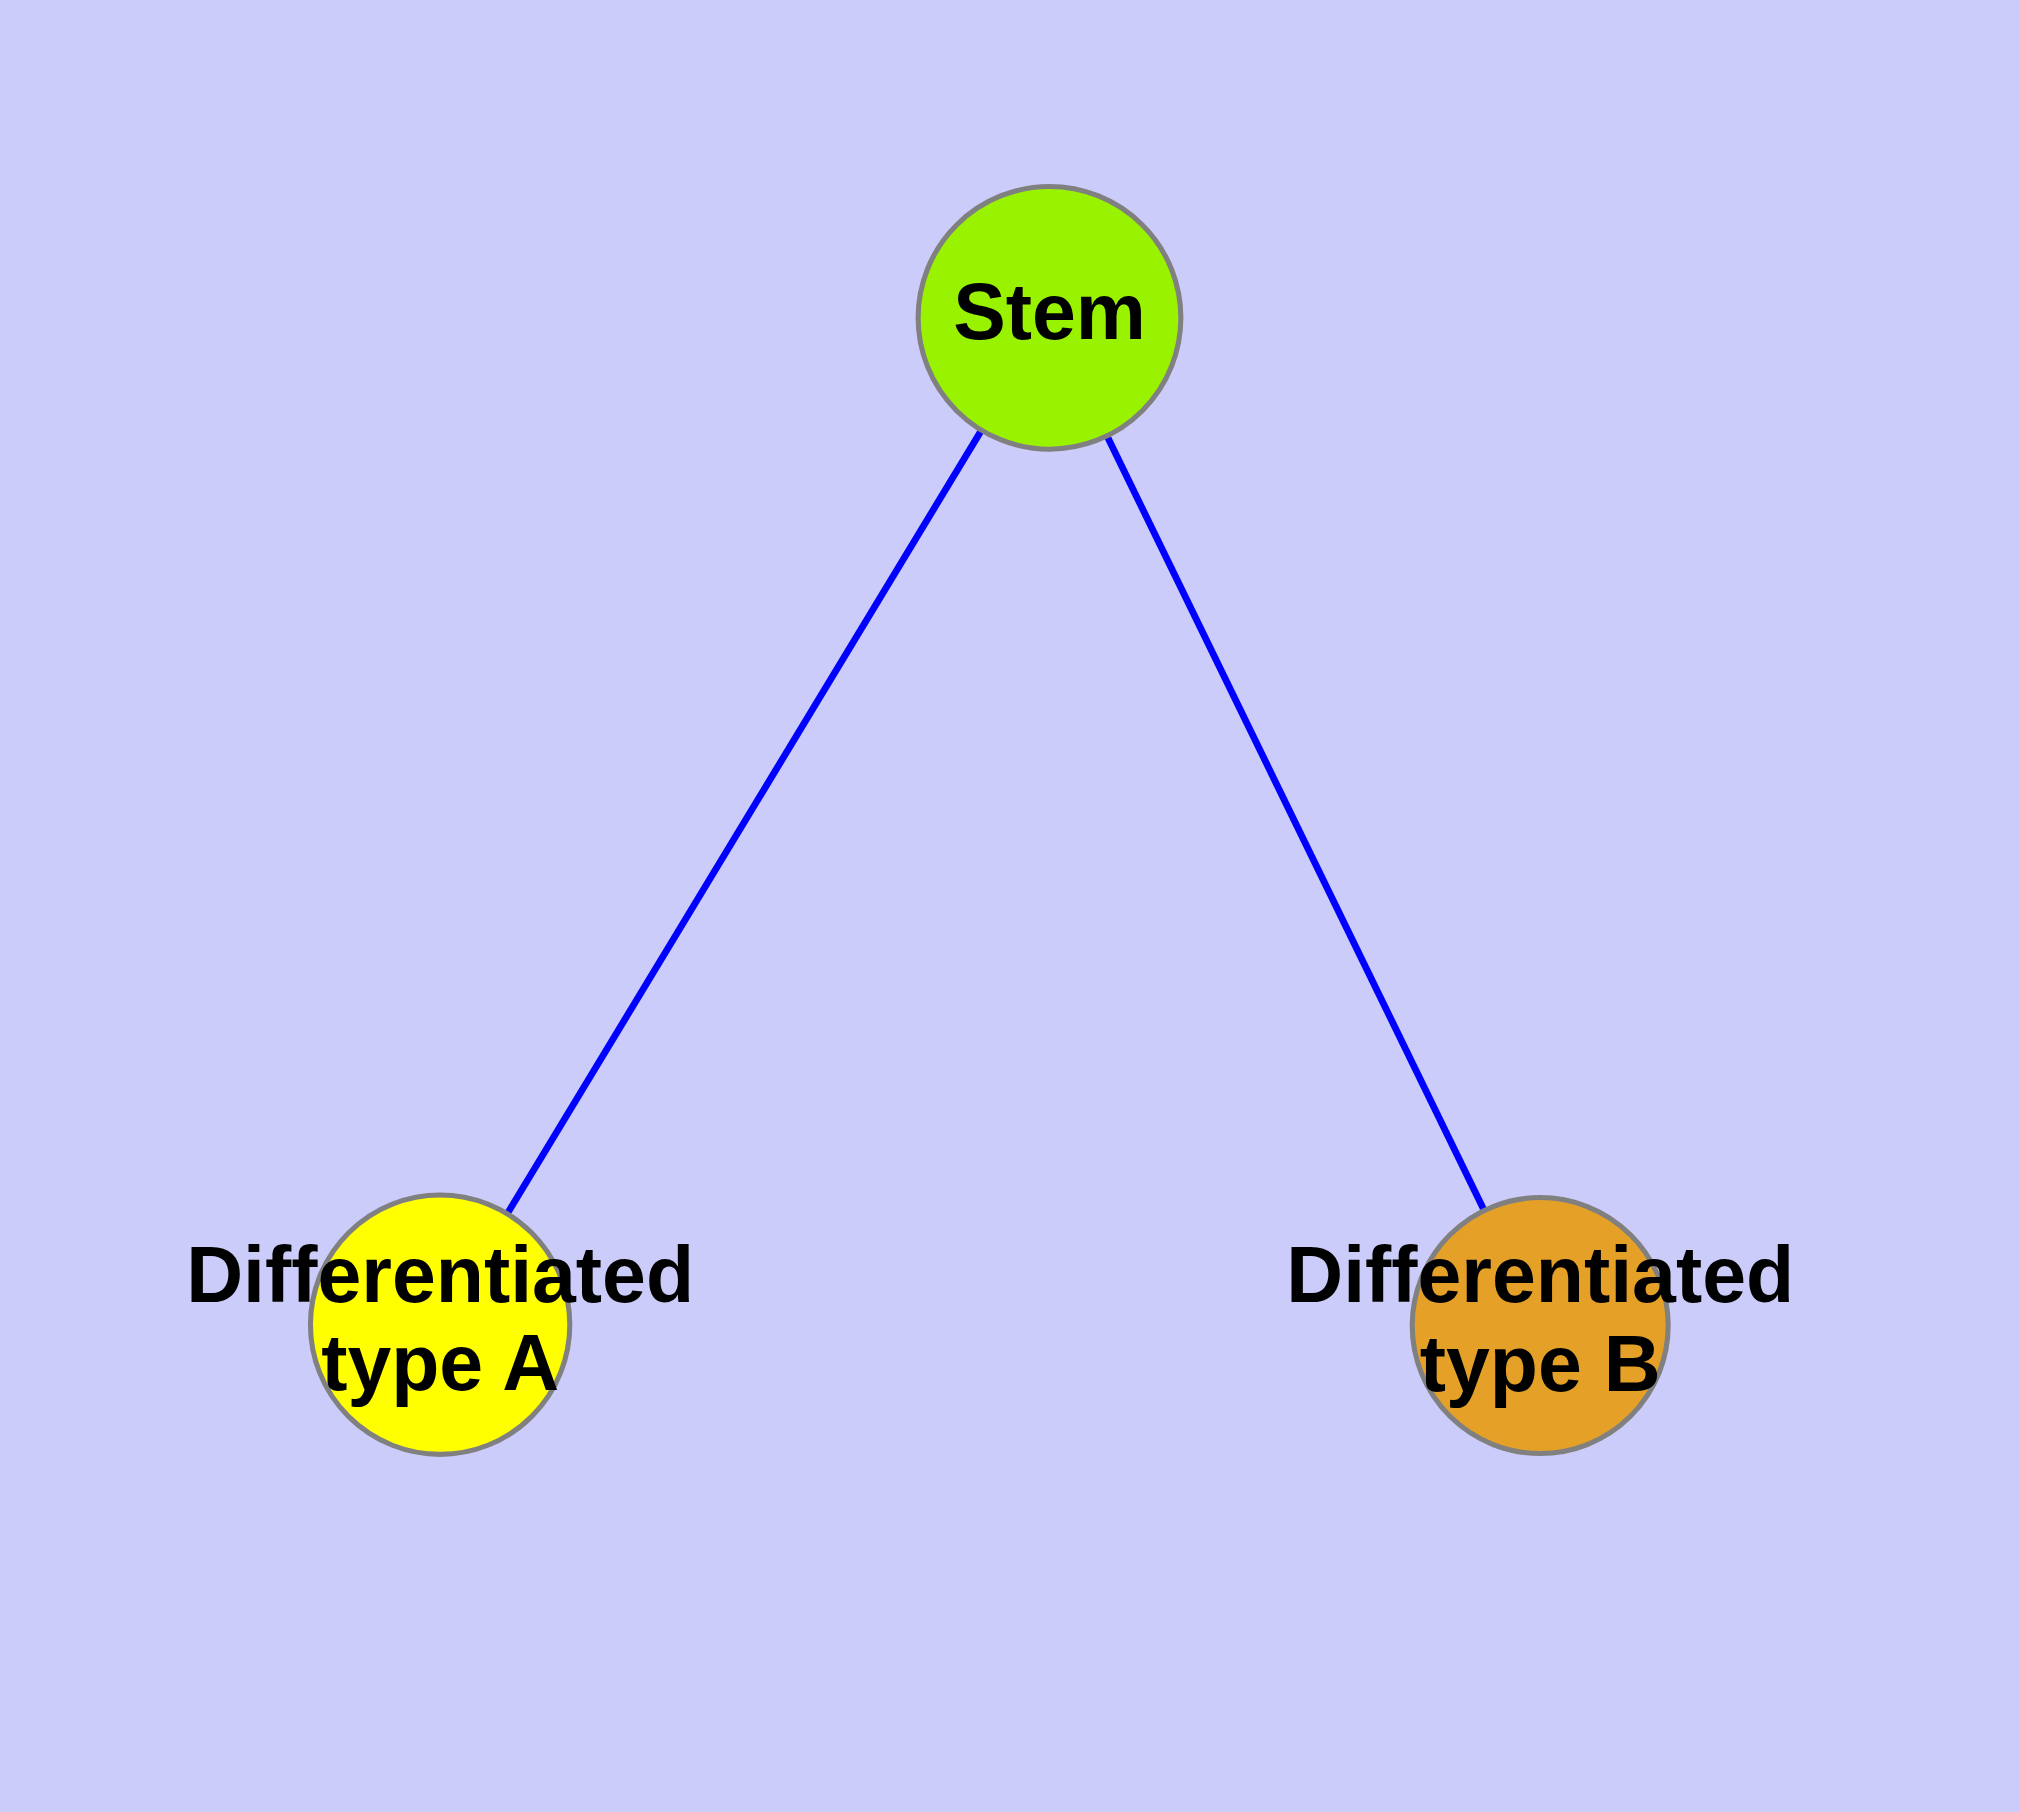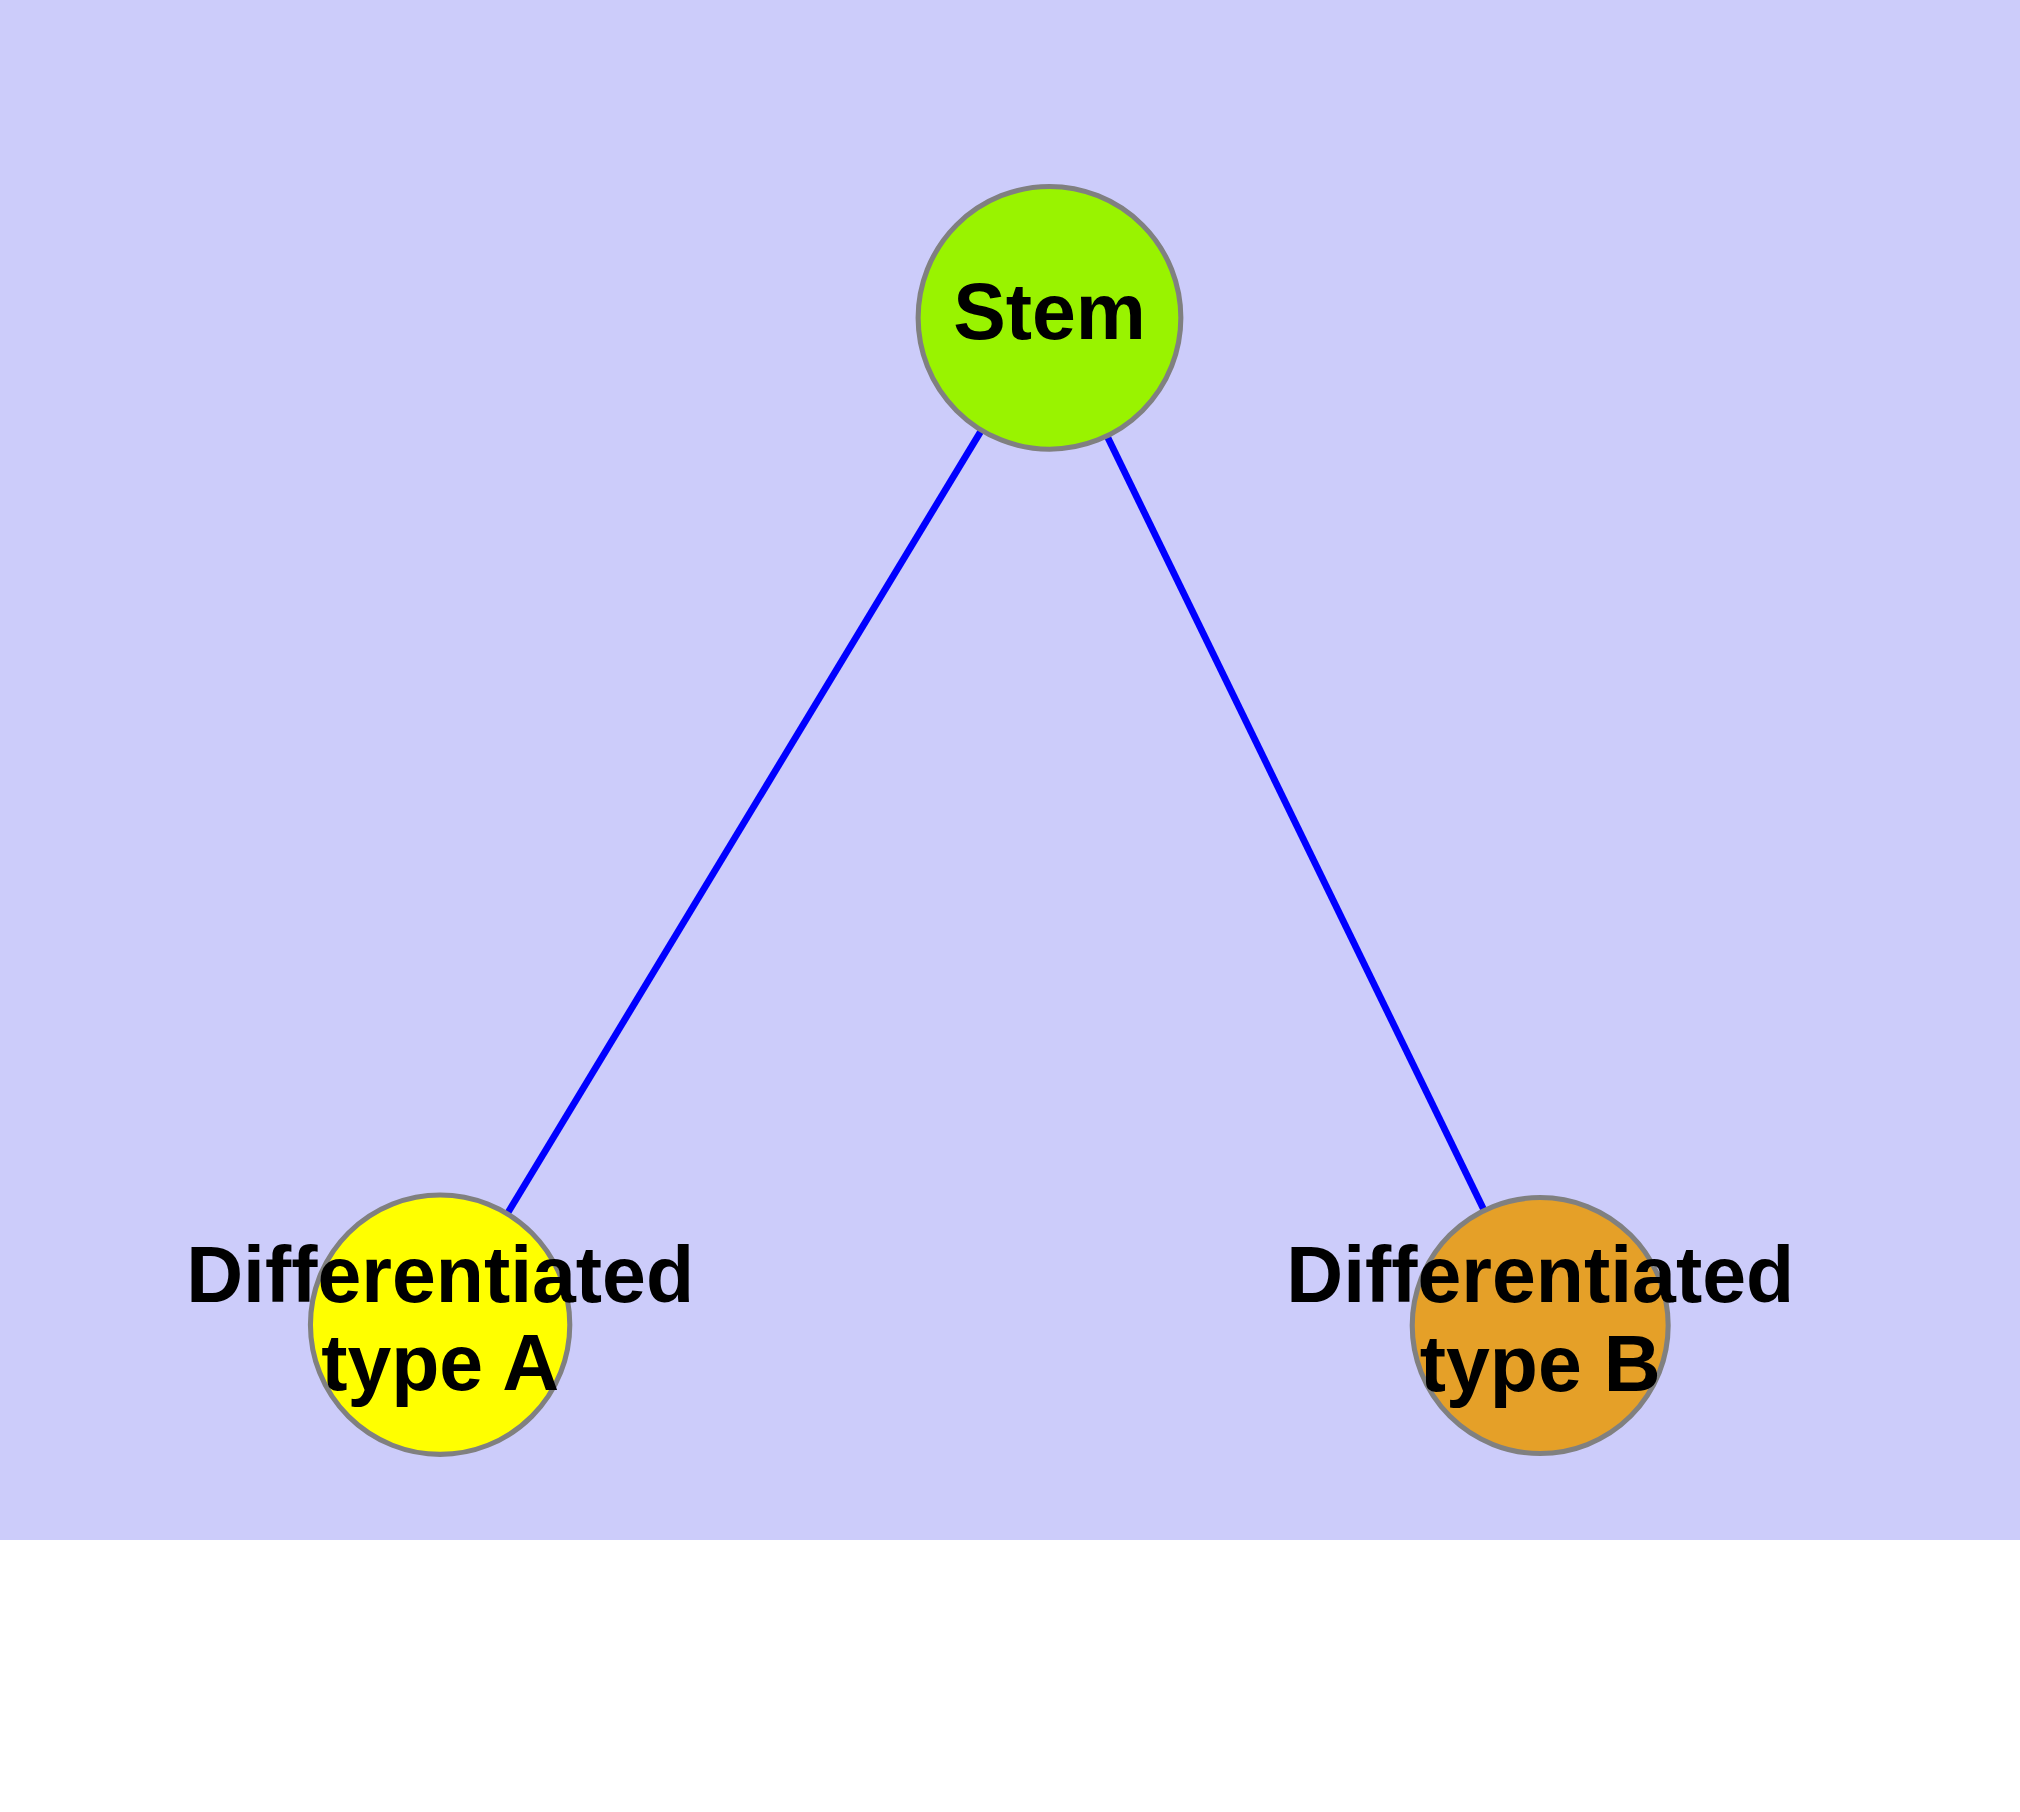--- a/index.html
+++ b/index.html
@@ -27,21 +27,21 @@
     font-family: "Liberation Sans", sans-serif;
     font-weight: bold;
     fill: #000000;
     text-anchor: middle;
     dominant-baseline: middle;
   }
 </style>
 </head>
 <body>
 
-<div id="graph-canvas" style="width: 2021px; height: 1540px; background: rgb(204, 204, 250);">
+<div id="graph-canvas" style="width: 2021px; height: 1812px; background: rgb(204, 204, 250);">
   <svg id="graph-svg" viewBox="0 0 2384 2138" style="width: 2021px; height: 1812px;">
 
     <rect id="bg-rect" x="0" y="0" width="2384" height="2138" fill="#ccccfa"></rect>
 
     <g id="edge-layer">
       <line id="edge-0" x1="1238" y1="375" x2="519" y2="1563" stroke="#0000ff" stroke-width="8" stroke-linecap="butt"></line>
       <line id="edge-1" x1="1238" y1="375" x2="1817" y2="1564" stroke="#0000ff" stroke-width="8" stroke-linecap="butt"></line>
     </g>
 
     <g id="node-layer">

